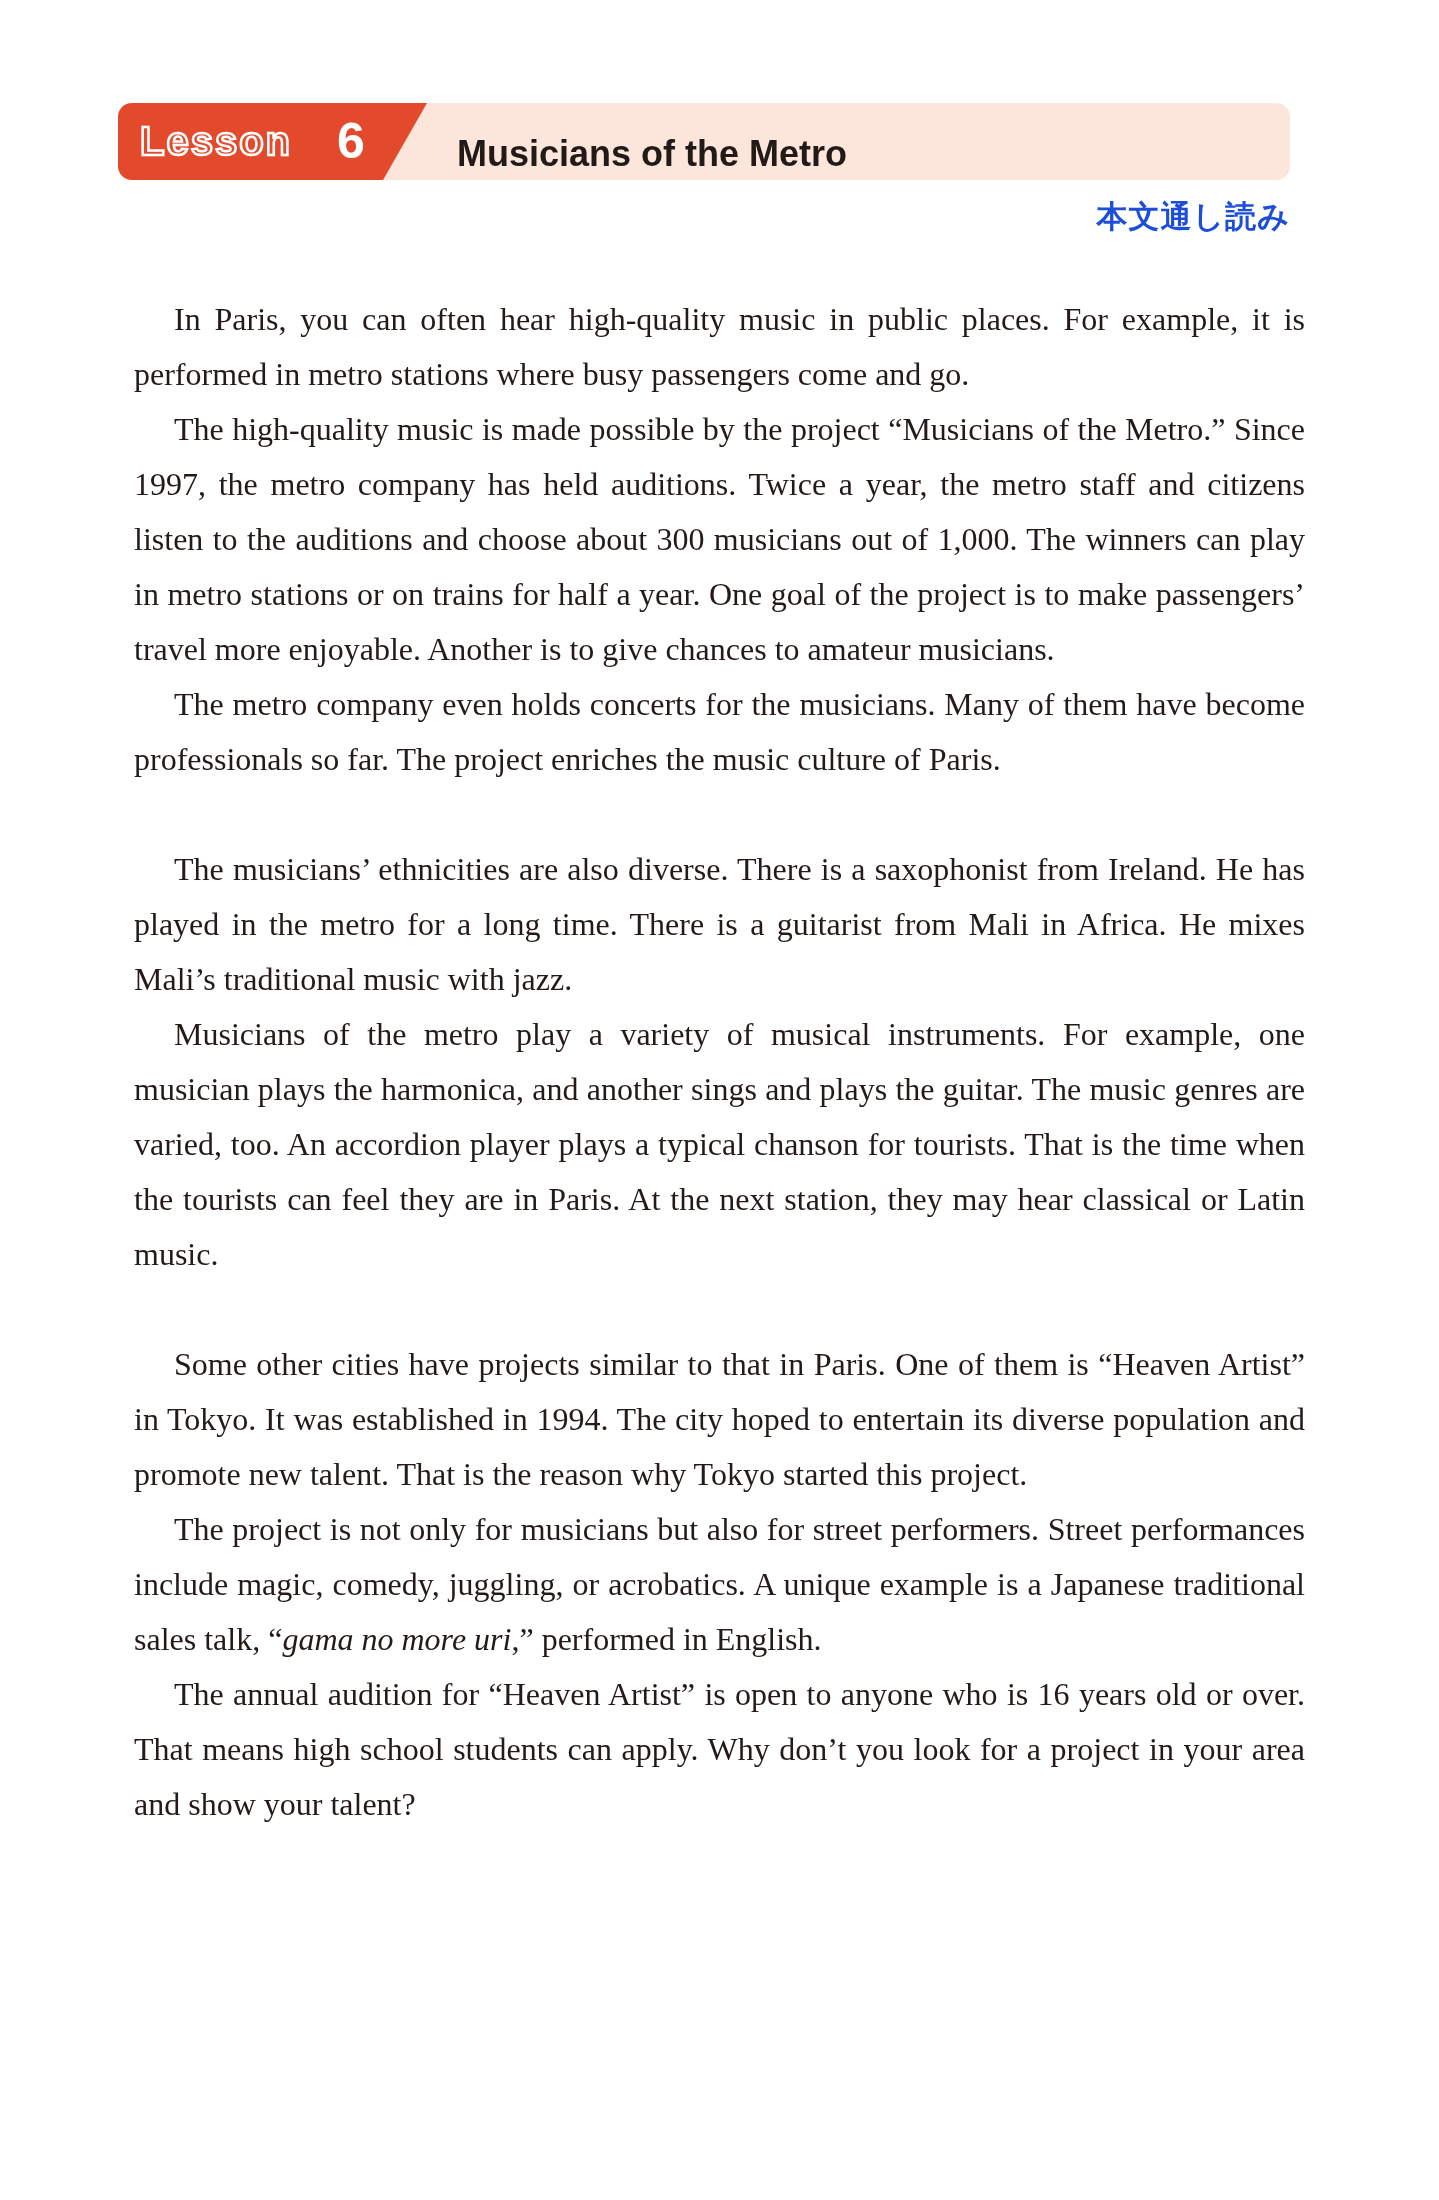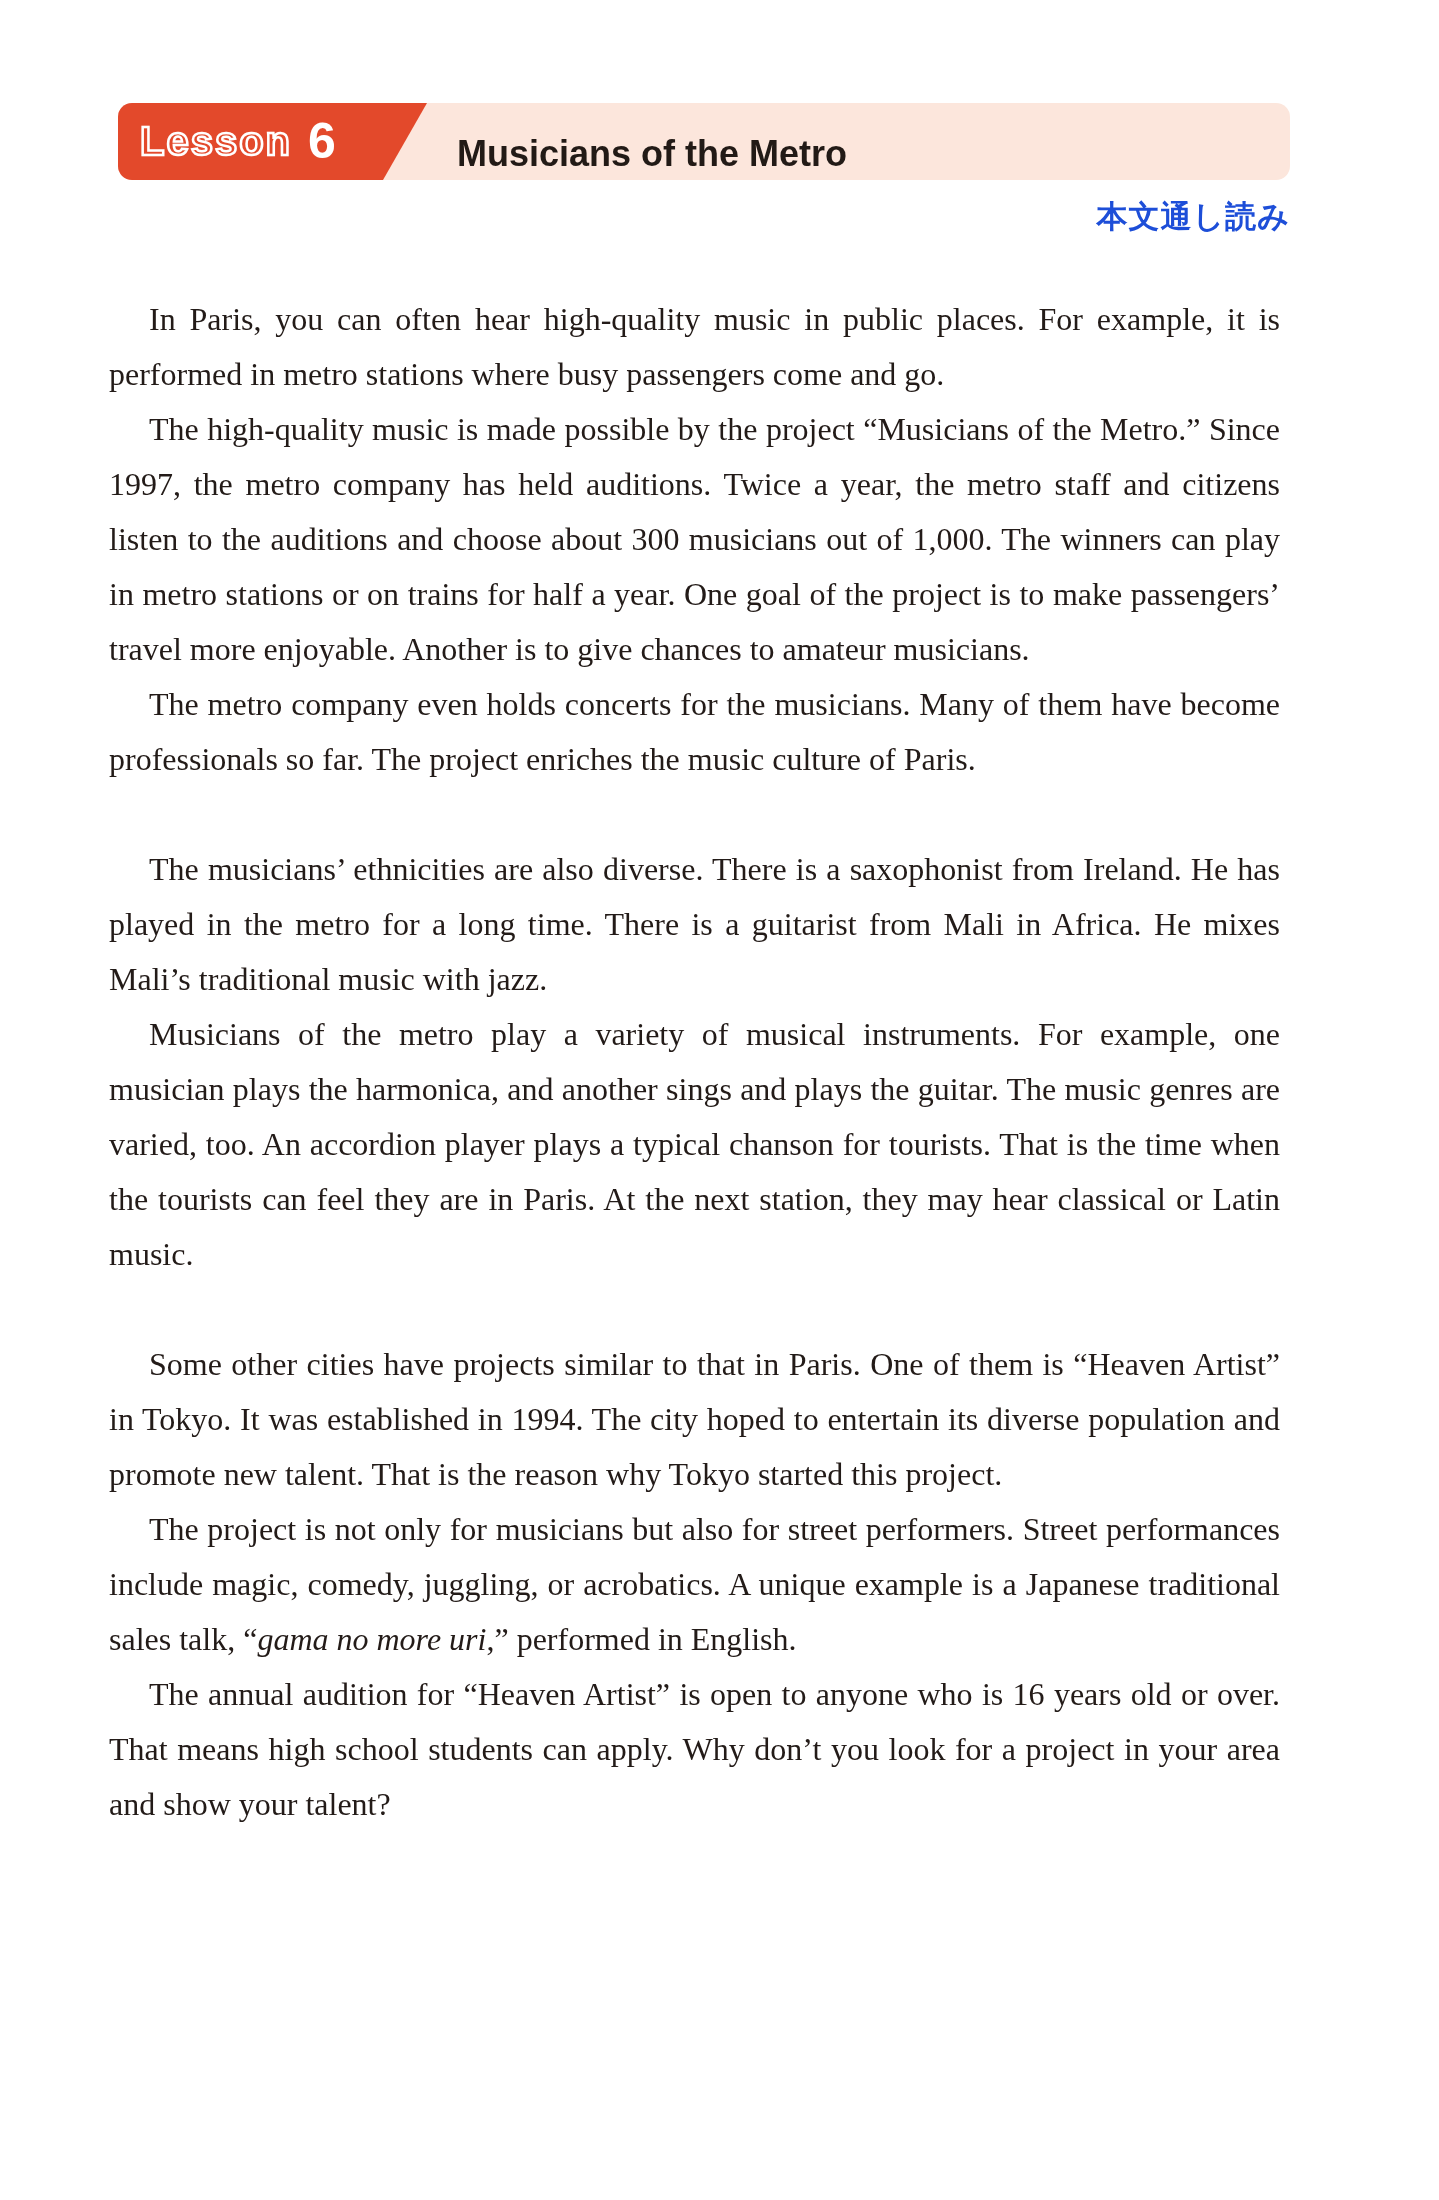--- a/index.html
+++ b/index.html
@@ -32,20 +32,21 @@
     top: 0;
     width: 265px;
     height: 77px;
     background: #e3492b;
     border-radius: 14px 0 0 14px;
     display: flex;
     align-items: center;
     justify-content: flex-start;
     padding-left: 22px;
     box-sizing: border-box;
+    gap: 29px;
   }
   .lesson-badge::after {
     content: "";
     position: absolute;
     left: 100%;
     top: 0;
     width: 44px;
     height: 100%;
     background: #e3492b;
     clip-path: polygon(0 0, 100% 0, 0 100%);
@@ -88,21 +89,21 @@
     font-family: "Liberation Sans", "DejaVu Sans", sans-serif;
     font-weight: bold;
     font-size: 31px;
     color: #1d4ed8;
     letter-spacing: 1px;
   }
 
   
   .body-text {
     position: absolute;
-    left: 109px;
+    left: 134px;
     top: 292px;
     width: 1171px;
     font-size: 32px;
     line-height: 55px;
     color: #231b18;
     text-align: justify;
   }
   .body-text p {
     margin: 0;
     text-indent: 40px;

